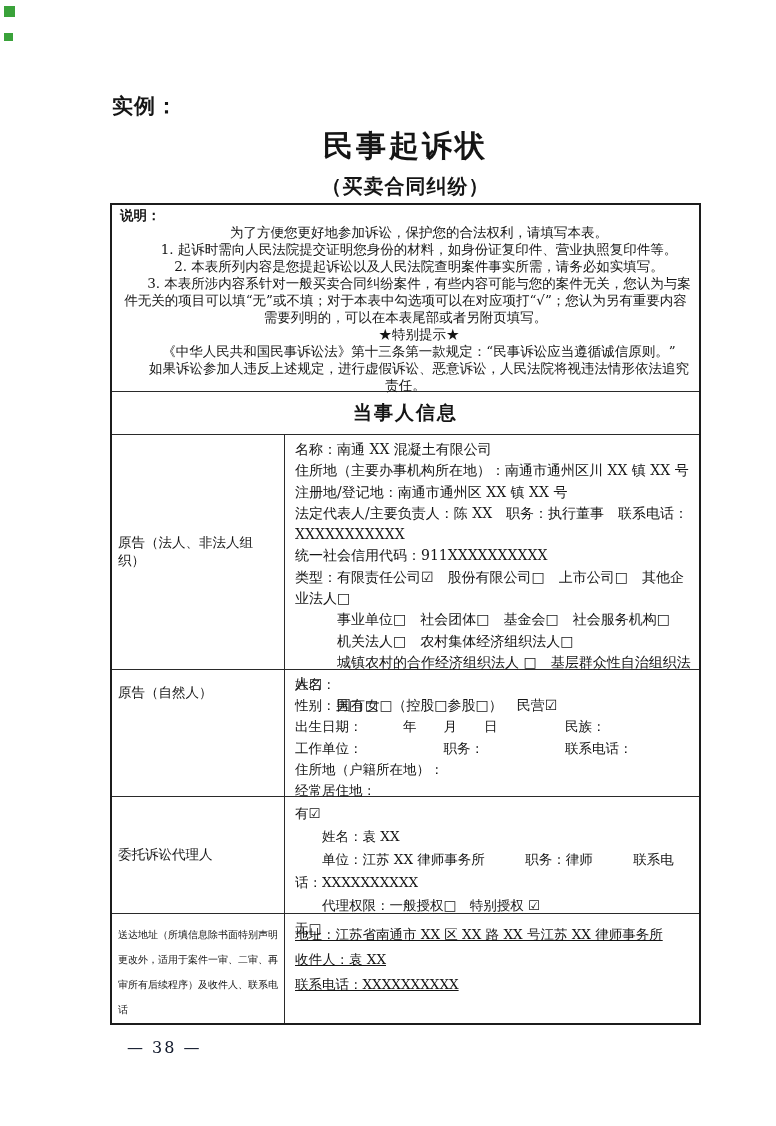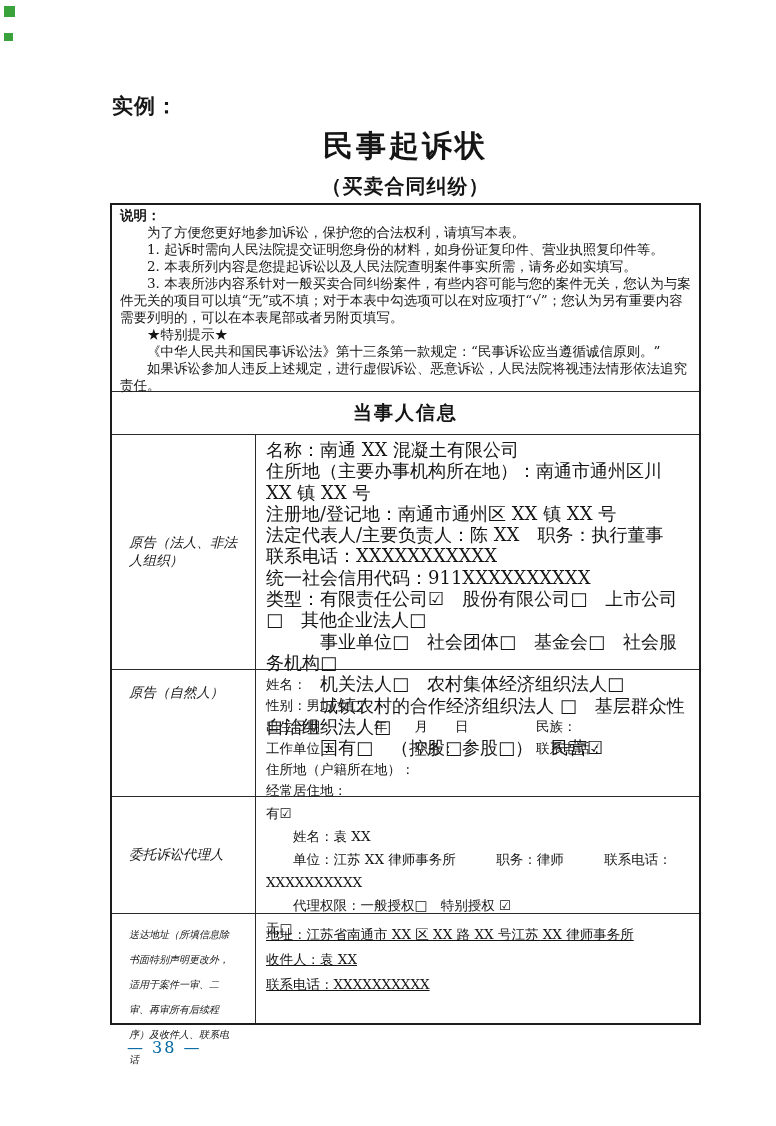--- a/index.html
+++ b/index.html
@@ -26,54 +26,54 @@
   .sheet {
     position:absolute; left:110px; top:203px; width:591px;
     border:2px solid #1c1c1c;
   }
   .cell { width:100%; }
   .ins-cell {
     height:186px; padding:2px 8px 0 8px;
     font-size:13.5px; line-height:17px;
   }
   .ins-heading { font-weight:bold; white-space:pre-wrap; }
-  .ins-para { white-space:pre-wrap; }
+  .ins-para { white-space:pre-wrap;text-align:center; }
 
   .section-cell {
     height:43px; border-top:1px solid #2a2a2a;
     display:flex; align-items:center; justify-content:center;
     font-size:19px; font-weight:bold; letter-spacing:2px;
   }
 
   .row { display:flex; border-top:1px solid #2a2a2a; }
   .label-cell {
-    width:144px; border-right:1px solid #2a2a2a;
-    padding:10px 17px; font-size:13.5px;
-    display:flex; flex-direction:column;font-style:italic;
+    width:173px; border-right:1px solid #2a2a2a;
+    padding:10px 6px; font-size:13.5px;
+    display:flex; flex-direction:column;
   }
   .v-center { justify-content:center; }
   .v-top { justify-content:flex-start; padding-top:14px; }
   .content-cell { flex:1; padding:4px 6px 0 10px; }
   .line { white-space:pre-wrap; }
 
   .row-entity   { height:235px; }
-  .row-entity .line  { line-height:21.3px; font-size:18px; }
+  .row-entity .line  { line-height:21.3px; font-size:14px; }
   .row-person   { height:127px; }
   .row-person .line  { line-height:21.2px; font-size:13.5px; }
   .row-agent    { height:117px; }
   .row-agent .line   { line-height:23px; font-size:13.5px; }
   .row-agent .content-cell { padding-top:5px; }
   .row-address  { height:110px; }
   .row-address .line { line-height:25px; font-size:13.5px;text-decoration:underline; }
   .row-address .label-cell { font-size:10px; line-height:25px; padding-top:8px; }
   .row-address .content-cell { padding-top:8px; }
 
   .page-number {
     position:absolute; left:127px; top:1038px;
-    font-size:16px; color:#0369a1; letter-spacing:2px;
+    font-size:16px; color:#0f172a; letter-spacing:2px;
   }
 </style>
 </head>
 <body>
 
 <div class="corner-mark mark-1"></div>
 <div class="corner-mark mark-2"></div>
 
 <div class="example-label">实例：</div>
 

